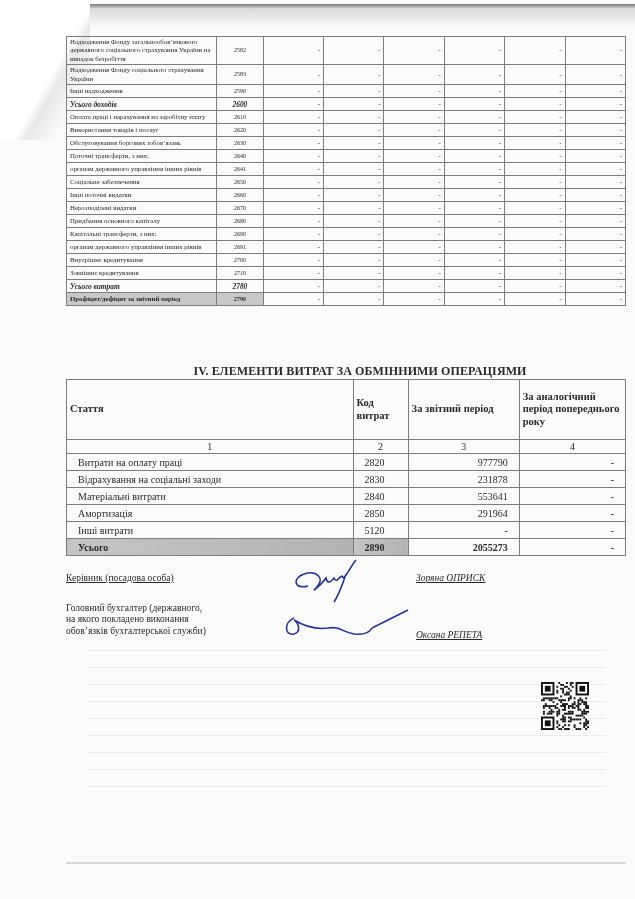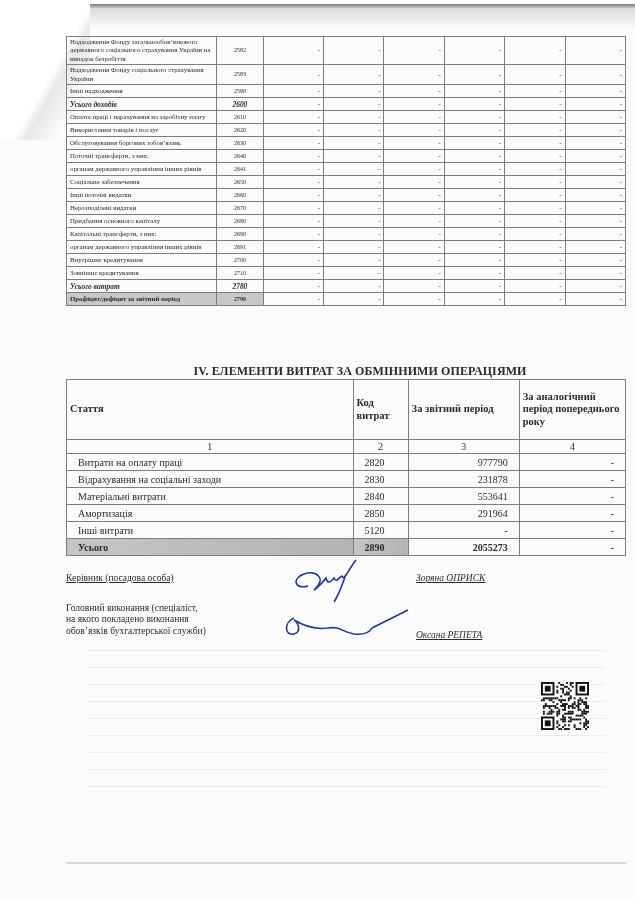--- a/index.html
+++ b/index.html
@@ -345,21 +345,21 @@
       </tbody>
   </table>
 
   <div class="sig-label" style="left:66px; top:573px;text-decoration:underline;">Керівник (посадова особа)</div>
   <svg class="sig-mark" style="left:286px; top:556px;" width="76" height="50" viewBox="0 0 76 50">
     <path d="M22 30 C8 34 6 22 18 18 C30 14 40 22 30 32 C24 38 36 28 40 22 C42 30 46 24 48 22 C50 28 54 20 56 20 C58 26 62 14 70 4 M60 18 C56 30 52 40 48 46" fill="none" stroke="#2233a0" stroke-width="1.6"></path>
   </svg>
   <div class="sig-name" style="left:416px; top:573px;">Зоряна ОПРИСК</div>
 
   <div class="sig-label" style="left:66px; top:603px;">
-    <div>Головний виконання (спеціаліст,</div>
+    <div>Головний бухгалтер (державного,</div>
     <div>на якого покладено виконання</div>
     <div>обов’язків бухгалтерської служби)</div>
   </div>
   <svg class="sig-mark" style="left:280px; top:608px;" width="130" height="34" viewBox="0 0 130 34">
     <path d="M14 10 C4 14 4 28 14 26 C22 24 18 14 14 12 C24 18 34 22 48 20 C60 18 62 24 74 26 C84 27 90 24 92 20 M92 20 C104 14 116 8 128 2" fill="none" stroke="#2233a0" stroke-width="1.6"></path>
   </svg>
   <div class="sig-name" style="left:416px; top:630px;">Оксана РЕПЕТА</div>
 
   <svg class="qr" viewBox="0 0 25 25" id="qr-svg">
       <rect x="0" y="0" width="25" height="25" fill="#ffffff"></rect>

